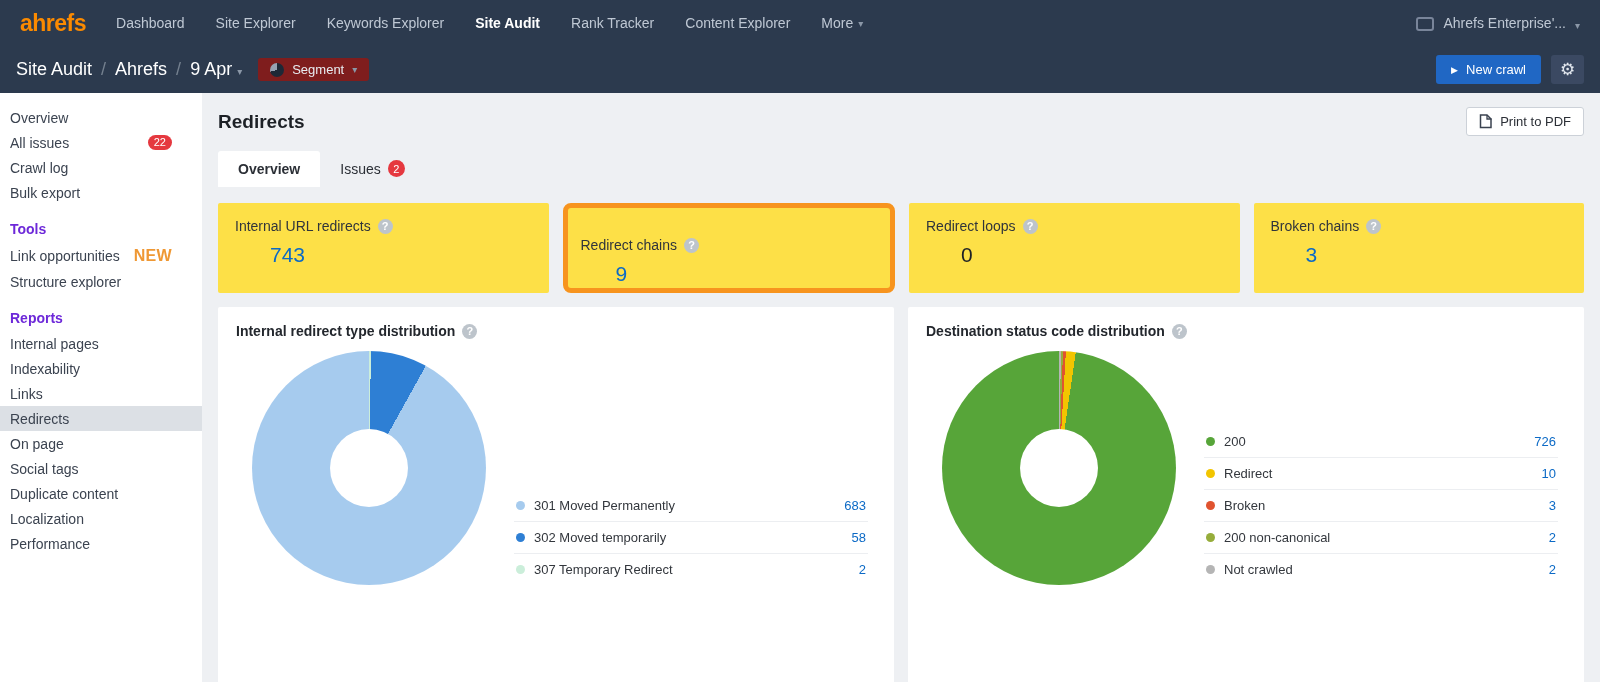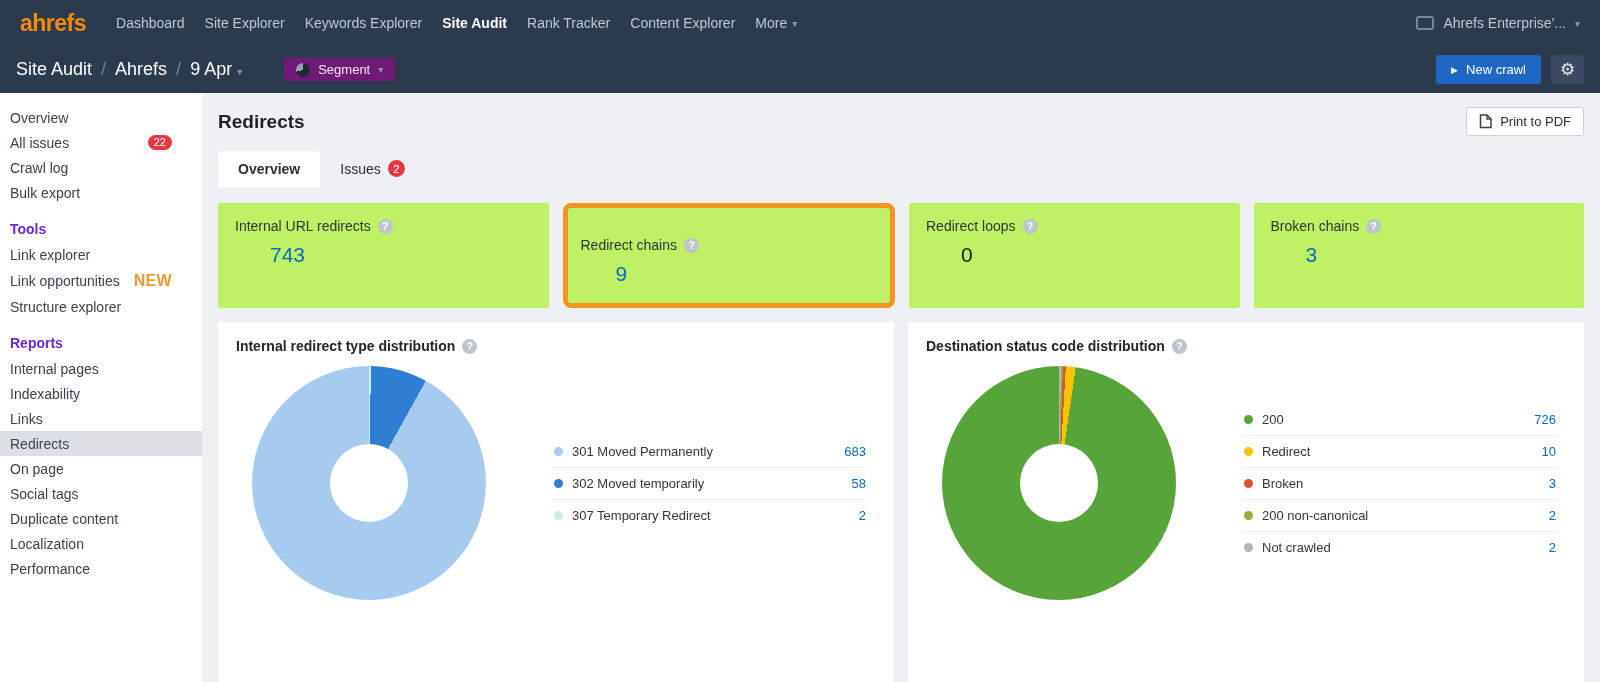--- a/index.html
+++ b/index.html
@@ -2,32 +2,32 @@
 <html><head>
 <meta charset="utf-8">
 <style>
   * { margin:0; padding:0; box-sizing:border-box; }
   html,body { width:1600px; height:682px; overflow:hidden; }
   body { font-family:"Liberation Sans", sans-serif; background:#eef0f3; color:#2b2f36; }
 
   
   .topnav { height:46px; background:#2c3a4e; display:flex; align-items:center; padding:0 20px; }
   .logo { color:#fb8a00; font-size:23px; font-weight:700; letter-spacing:-0.5px; margin-right:30px; }
-  .nav-items { display:flex; gap:20px; font-size:14px;justify-content:flex-end; }
+  .nav-items { display:flex; gap:31px; font-size:14px;justify-content:flex-end; }
   .nav-item { color:#bfc8d4; cursor:pointer; display:flex; align-items:center; gap:5px; }
   .nav-item.active { color:#ffffff; font-weight:700; }
   .caret { font-size:10px; color:#8b97a7; }
-  .topnav-right { margin-left:auto; display:flex; align-items:center; gap:9px; color:#bfc8d4; font-size:14px;padding-left:36px; }
+  .topnav-right { margin-left:auto; display:flex; align-items:flex-end; gap:9px; color:#bfc8d4; font-size:14px;padding-left:36px; }
   .monitor-icon { width:18px; height:14px; border:2px solid #79859a; border-radius:3px; display:inline-block; }
 
   
   .subnav { height:47px; background:#2c3a4e; display:flex; align-items:center; padding:0 16px; }
   .breadcrumb { display:flex; align-items:center; gap:9px; font-size:18px; color:#ffffff; }
   .crumb-sep { color:#74808f; }
-  .segment-btn { margin-left:42px; display:flex; align-items:center; gap:8px; background:#701a75; color:#e8ecf1; border:none; font-size:13px; padding:4px 12px; border-radius:3px; font-family:inherit; cursor:pointer; }
+  .segment-btn { margin-left:16px; display:flex; align-items:center; gap:8px; background:#7f1d1d; color:#e8ecf1; border:none; font-size:13px; padding:4px 12px; border-radius:3px; font-family:inherit; cursor:pointer; }
   .segment-icon { width:14px; height:14px; border-radius:50%; background:conic-gradient(#1d2836 0 255deg, #96a2b3 255deg 360deg); }
   .subnav-right { margin-left:auto; display:flex; gap:10px; align-items:center; }
   .new-crawl-btn { background:#2067c4; color:#fff; border:none; font-size:13px; padding:7px 15px; border-radius:3px; display:flex; align-items:center; gap:8px; font-family:inherit; cursor:pointer; }
   .play-glyph { font-size:9px; }
   .gear-btn { background:#3b4962; border:none; border-radius:3px; width:33px; height:29px; color:#e2e7ee; font-size:17px; line-height:1; cursor:pointer; display:flex; align-items:center; justify-content:center; }
 
   
   .layout { display:flex; height:589px; }
   .sidebar { width:202px; background:#ffffff; padding-top:12px; flex-shrink:0; font-size:14px; color:#3b4350; }
   .side-item { display:flex; align-items:center; padding:4.5px 30px 4.5px 10px; cursor:pointer; }
@@ -44,30 +44,30 @@
   .print-btn { background:#fff; border:1px solid #ccd1d8; border-radius:3px; padding:6px 12px; font-size:13px; color:#2b2f36; display:flex; align-items:center; gap:8px; font-family:inherit; cursor:pointer; }
 
   .tabs { display:flex; margin-top:14px; align-items:flex-end; }
   .tab { padding:10px 20px; font-size:14px; color:#2b2f36; display:flex; align-items:center; gap:7px; cursor:pointer; }
   .tab.active { background:#ffffff; border-radius:3px 3px 0 0; font-weight:700; }
   .tab-badge { background:#e5383f; color:#fff; border-radius:50%; min-width:17px; height:17px; font-size:11px; font-weight:400; display:inline-flex; align-items:center; justify-content:center; }
 
   .q-icon { width:15px; height:15px; border-radius:50%; background:#bdc4cb; color:#fff; font-size:11px; font-weight:700; display:inline-flex; align-items:center; justify-content:center; flex-shrink:0; }
 
   .metric-row { display:flex; gap:14px; margin-top:16px; }
-  .metric-card { background:#bef264; flex:1; height:105px; padding:15px 17px; border-radius:2px; }
+  .metric-card { background:#fde047; flex:1; height:90px; padding:15px 17px; border-radius:2px; }
   .metric-card.highlight { border:5px solid #f7941e; border-radius:8px; padding:29px 13px; }
   .metric-label { font-size:14px; color:#30343b; display:flex; align-items:center; gap:7px; }
   .metric-value { margin-top:9px; font-size:21px; color:#0c6ac6;margin-left:35px; }
   .metric-value.dark { color:#1d2126; }
 
   .charts-row { display:flex; gap:14px; margin-top:14px; }
   .chart-card { background:#fff; flex:1; height:430px; padding:16px 18px; border-radius:2px; }
   .chart-title { font-size:14px; font-weight:700; color:#23272d; display:flex; align-items:center; gap:7px; }
-  .chart-body { display:flex; align-items:center; margin-top:12px;gap:38px; }
+  .chart-body { display:flex; align-items:flex-end; margin-top:12px; }
   .donut { width:234px; height:234px; border-radius:50%; position:relative; margin-left:16px; flex-shrink:0; }
   .donut::after { content:""; position:absolute; inset:0; margin:auto; width:78px; height:78px; background:#fff; border-radius:50%; }
   .legend { flex:1; margin-left:28px; margin-right:8px; }
   .legend-row { display:flex; align-items:center; gap:9px; padding:8px 2px; border-bottom:1px solid #eceef1; font-size:13px; color:#33373d; }
   .legend-row:last-child { border-bottom:none; }
   .legend-dot { width:9px; height:9px; border-radius:50%; flex-shrink:0; }
   .legend-value { margin-left:auto; color:#0c6ac6; }
 </style>
 </head>
 <body>
@@ -129,23 +129,20 @@
       </div>
     <div class="side-item">
         <span class="lbl">Crawl log</span>
       </div>
     <div class="side-item">
         <span class="lbl">Bulk export</span>
       </div>
 
     <div class="section-title">Tools</div>
     <div class="side-item">
-        <span class="lbl">Link explorer</span>
-      </div>
-    <div class="side-item">
         <span class="lbl">Link opportunities</span>
         <span class="tag-new">NEW</span>
       </div>
     <div class="side-item">
         <span class="lbl">Structure explorer</span>
       </div>
 
     <div class="section-title">Reports</div>
     <div class="side-item">
         <span class="lbl">Internal pages</span>

